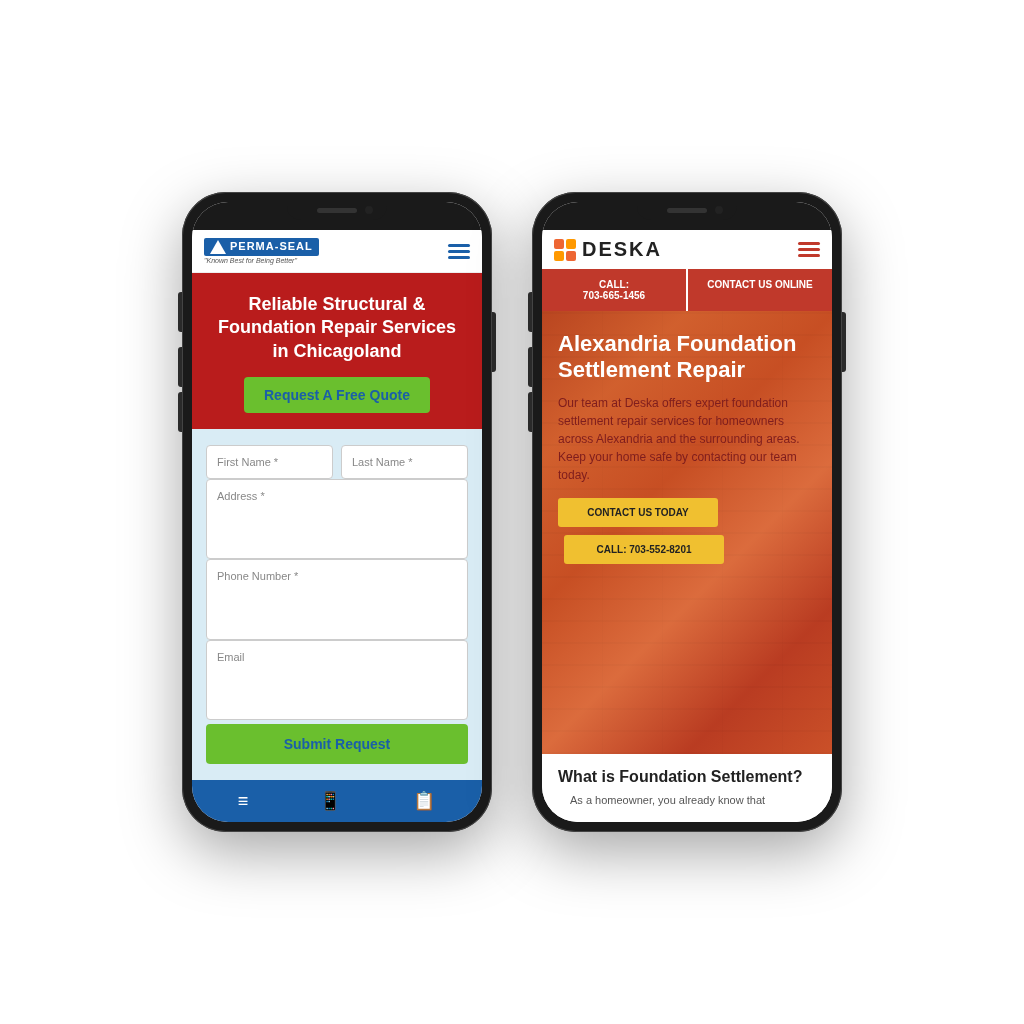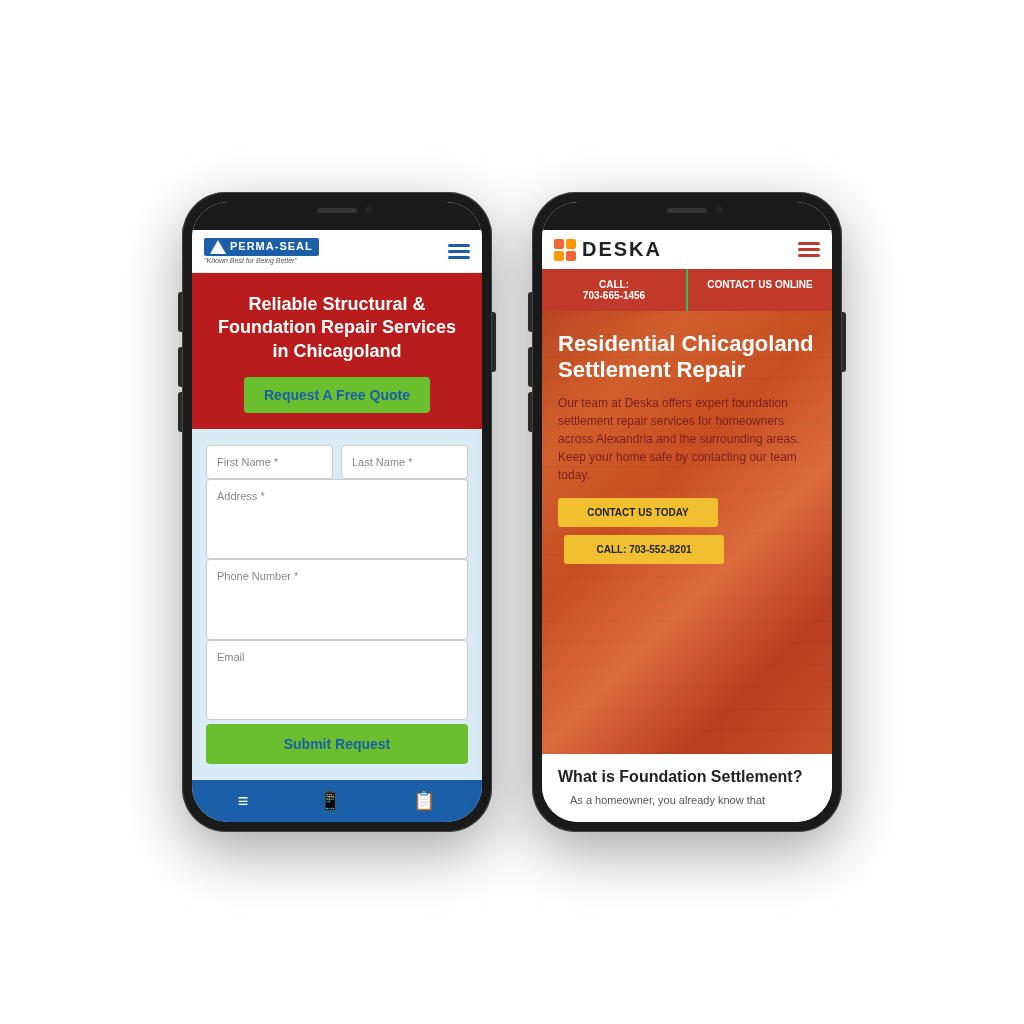--- a/index.html
+++ b/index.html
@@ -268,21 +268,21 @@
       color: #fff;
       font-size: 10px;
       font-weight: 700;
       padding: 10px 6px;
       text-align: center;
       cursor: pointer;
       text-transform: uppercase;
     }
     .phone2-nav-btn:first-child {
       background: #c0392b;
-      border-right: 2px solid #22c55e;
+      border-right: 2px solid #ffffff;
     }
 
     .phone2-hero {
       position: relative;
       min-height: 320px;
       overflow: hidden;
       flex: 1;
     }
     .brick-bg {
       position: absolute;
@@ -474,21 +474,21 @@
             <span>703-665-1456</span>
           </div>
           <div class="phone2-nav-btn">
             <span>CONTACT US ONLINE</span>
           </div>
         </div>
 
         <div class="phone2-hero">
           <div class="brick-bg"></div>
           <div class="phone2-hero-content">
-            <h1>Residential Chicagoland Settlement Repair</h1>
+            <h1>Alexandria Foundation Settlement Repair</h1>
             <p>Our team at Deska offers expert foundation settlement repair services for homeowners across Alexandria and the surrounding areas. Keep your home safe by contacting our team today.</p>
             <div class="phone2-cta-btn">CONTACT US TODAY</div>
             <div class="phone2-call-btn">CALL: 703-552-8201</div>
           </div>
         </div>
 
         <div class="phone2-section">
           <h2>What is Foundation Settlement?</h2>
           <p>As a homeowner, you already know that</p>
         </div>

